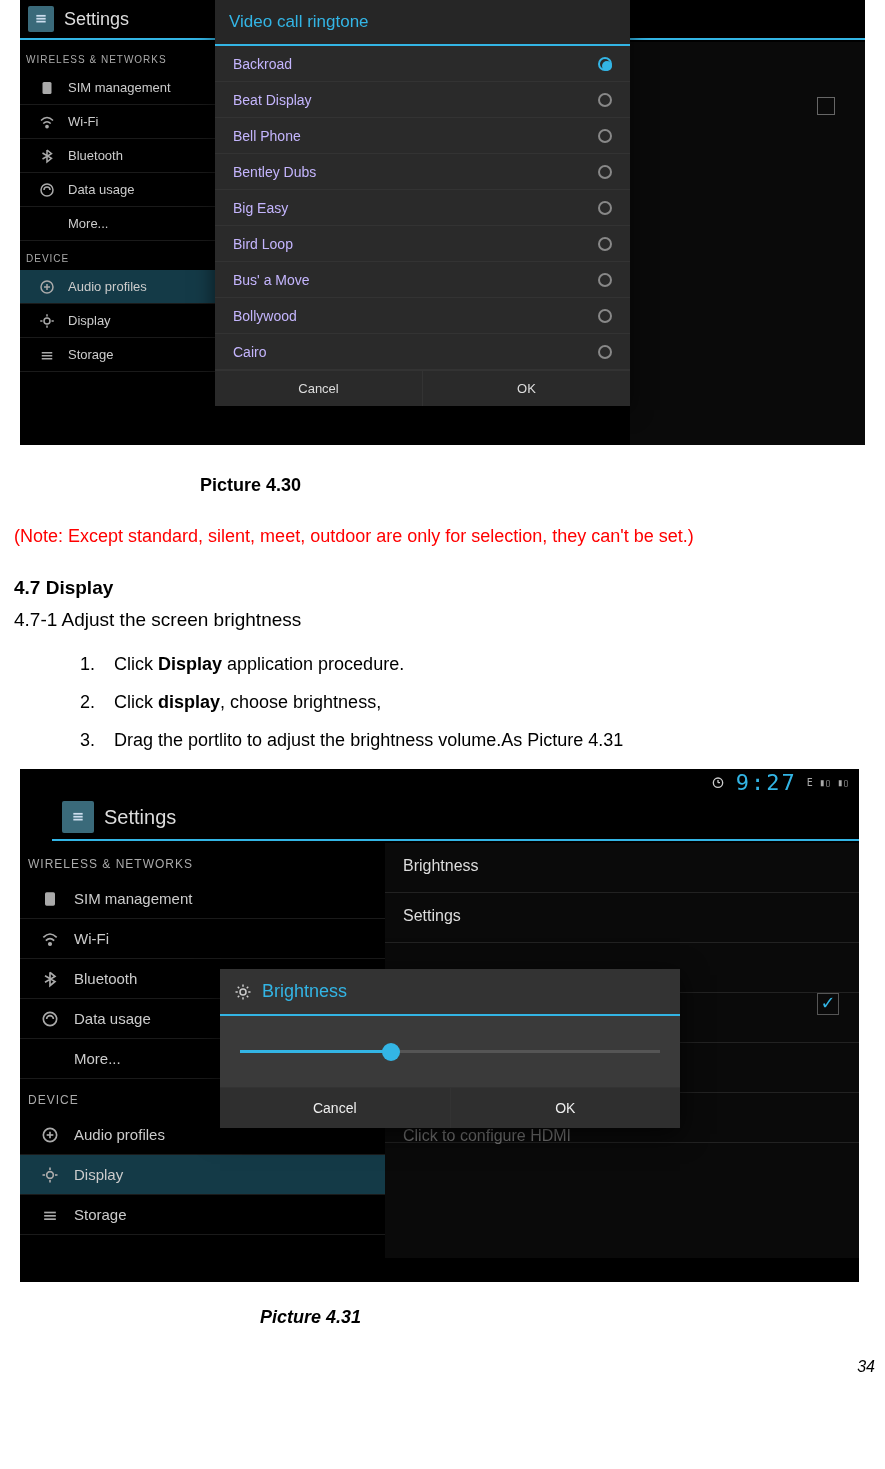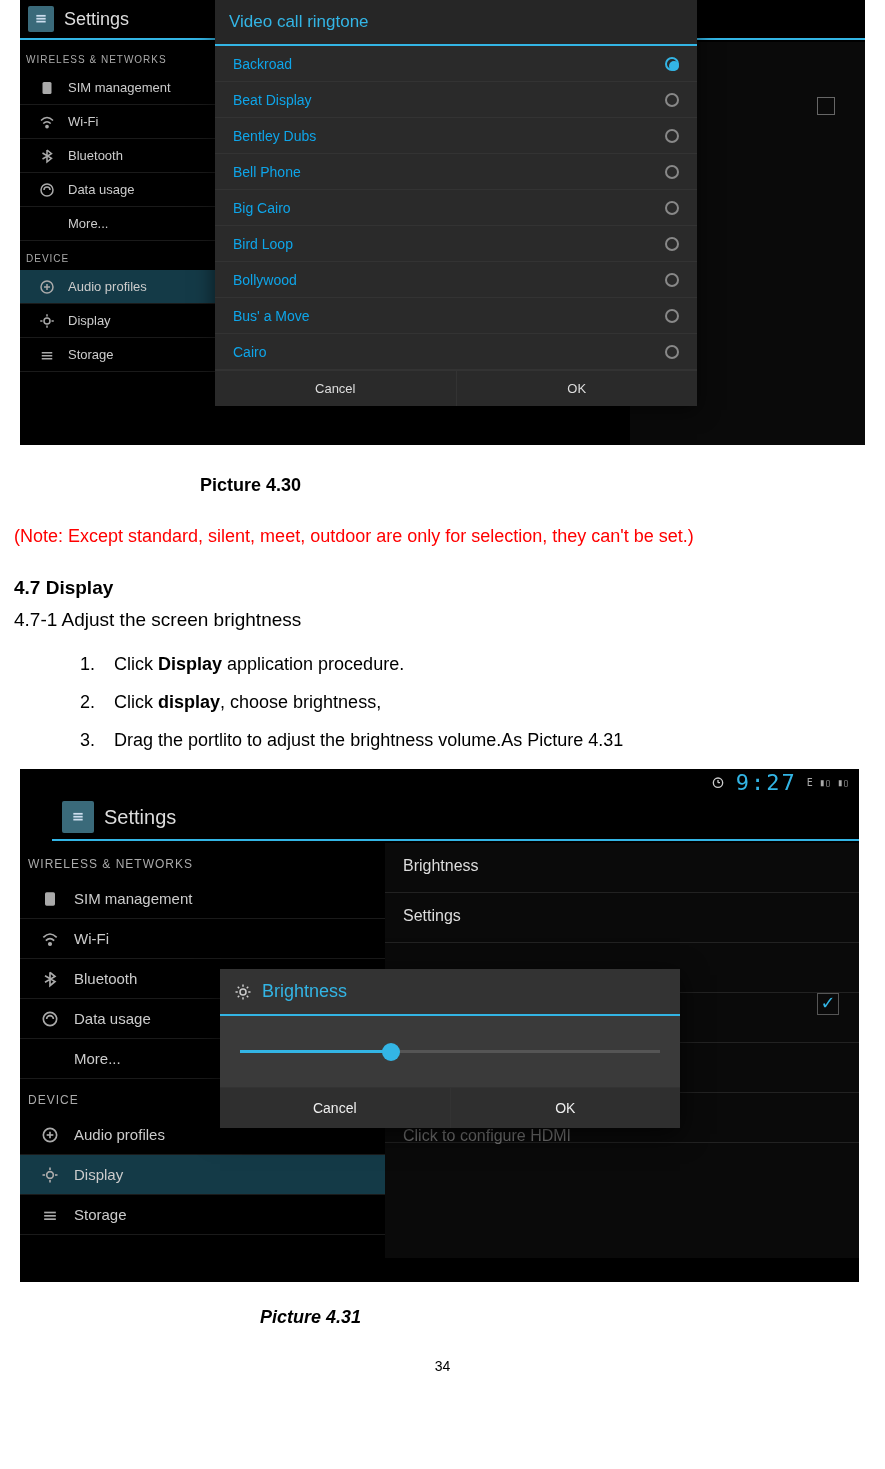--- a/index.html
+++ b/index.html
@@ -66,38 +66,38 @@
   }
   .s1-item.sel { background: #143a47; }
   .s1-item .icn {
     width: 18px; height: 18px; margin-right: 12px;
   }
 
   
   .s1-dialog {
     position: absolute;
     left: 195px; top: 0px;
-    width: 482px;
+    width: 415px;
     background: #2a2a2a;
     box-shadow: 0 4px 20px rgba(0,0,0,0.6);
   }
   .s1-dialog-title {
     color: #33b5e5;
     font-size: 17px;
     padding: 12px 14px;
     border-bottom: 2px solid #33b5e5;
     background: #262626;
   }
   .s1-ringtone {
     height: 36px;
     display: flex;
     align-items: center;
     justify-content: space-between;
     padding: 0 18px;
-    color: #0ea5e9;
+    color: #c4b5fd;
     font-size: 14px;
     border-bottom: 1px solid #333;
   }
   .radio {
     width: 14px; height: 14px;
     border: 2px solid #888;
     border-radius: 50%;
     position: relative;
   }
   .radio.checked {
@@ -325,23 +325,24 @@
     background: #000;
   }
 
   .caption2 {
     font-weight: bold;
     font-size: 18px;
     margin: 25px 0 30px 250px;
     font-style: italic;
   }
   .pagenum {
-    text-align: center;
-    font-size: 14px;
+    text-align: right;
+    font-size: 16px;
     margin: 30px 0 10px 0;
+    font-style: italic;
   }
 
   svg { display: block; }
 </style>
 </head>
 <body>
 
 <div class="page">
 
 <div class="shot1">
@@ -447,41 +448,41 @@
       <div id="s1-ringtones">
             <div class="s1-ringtone">
               <span>Backroad</span>
               <span class="radio checked"></span>
             </div>
             <div class="s1-ringtone">
               <span>Beat Display</span>
               <span class="radio"></span>
             </div>
             <div class="s1-ringtone">
+              <span>Bell Phone</span>
+              <span class="radio"></span>
+            </div>
+            <div class="s1-ringtone">
               <span>Bentley Dubs</span>
               <span class="radio"></span>
             </div>
             <div class="s1-ringtone">
-              <span>Bell Phone</span>
-              <span class="radio"></span>
-            </div>
-            <div class="s1-ringtone">
-              <span>Big Cairo</span>
+              <span>Big Easy</span>
               <span class="radio"></span>
             </div>
             <div class="s1-ringtone">
               <span>Bird Loop</span>
               <span class="radio"></span>
             </div>
             <div class="s1-ringtone">
+              <span>Bus' a Move</span>
+              <span class="radio"></span>
+            </div>
+            <div class="s1-ringtone">
               <span>Bollywood</span>
-              <span class="radio"></span>
-            </div>
-            <div class="s1-ringtone">
-              <span>Bus' a Move</span>
               <span class="radio"></span>
             </div>
             <div class="s1-ringtone">
               <span>Cairo</span>
               <span class="radio"></span>
             </div>
           </div>
       <div class="s1-dialog-footer">
         <div class="s1-btn">Cancel</div>
         <div class="s1-btn">OK</div>

